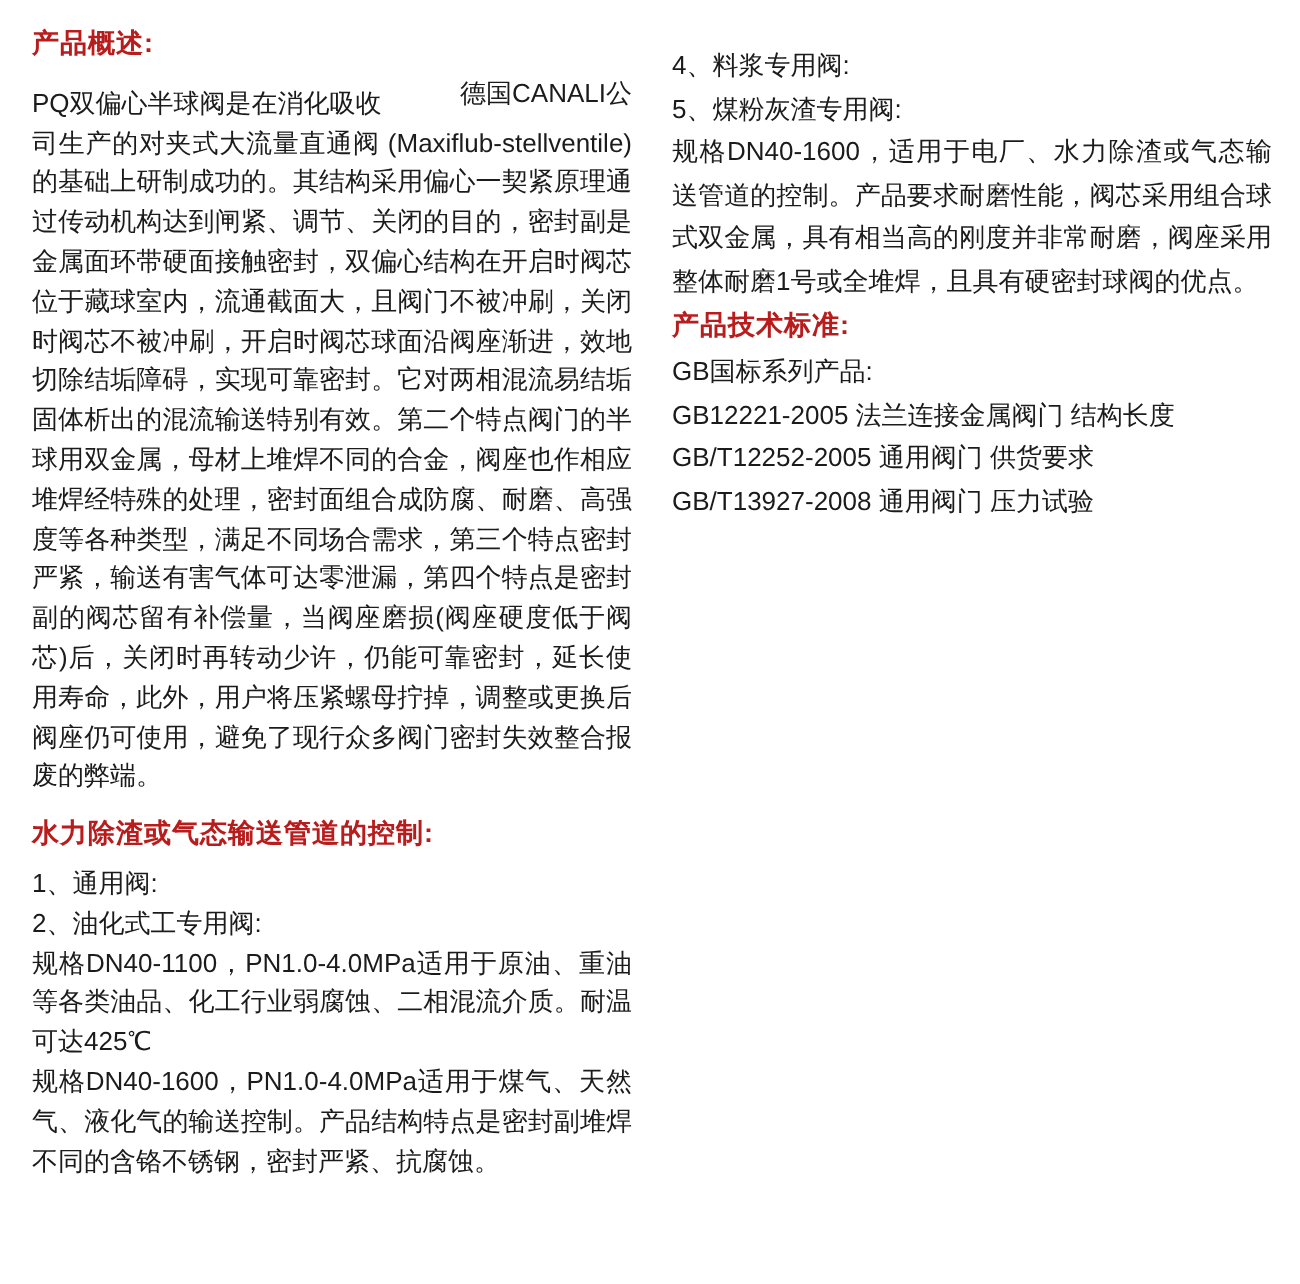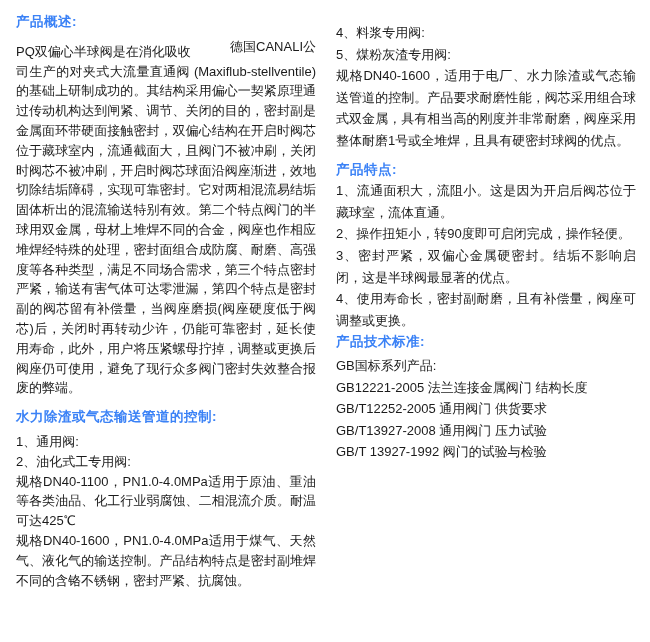--- a/index.html
+++ b/index.html
@@ -19,21 +19,21 @@
     gap: 20px;
   }
   .col {
     width: 300px;
     flex: 0 0 300px;
   }
   .col-left  { font-size: 13px; line-height: 19.8px; }
   .col-right { font-size: 13px; line-height: 21.6px; padding-top: 10px; }
   .heading {
     font-weight: bold;
-    color: #3b82f6;
+    color: #b91c1c;
     font-size: 13.5px;
     letter-spacing: 0.5px;
   }
   .h-top { margin-bottom: 10px; }
   .h-mid { margin-top: 9px; margin-bottom: 5px; }
   .para1-first-line {
     display: flex;
     justify-content: space-between;
     align-items: flex-end;
   }
@@ -76,32 +76,24 @@
 
     <div class="col col-right">
       <div>
         <div class="item-title">4、料浆专用阀:</div>
       </div>
       <div>
         <div class="item-title">5、煤粉灰渣专用阀:</div>
         <div class="just">规格DN40-1600，适用于电厂、水力除渣或气态输送管道的控制。产品要求耐磨性能，阀芯采用组合球式双金属，具有相当高的刚度并非常耐磨，阀座采用整体耐磨1号或全堆焊，且具有硬密封球阀的优点。</div>
       </div>
 
-      <div class="features-block">
-        <div class="heading">产品特点:</div>
-        <div class="just">1、流通面积大，流阻小。这是因为开启后阀芯位于藏球室，流体直通。</div>
-        <div class="just">2、操作扭矩小，转90度即可启闭完成，操作轻便。</div>
-        <div class="just">3、密封严紧，双偏心金属硬密封。结垢不影响启闭，这是半球阀最显著的优点。</div>
-        <div class="just">4、使用寿命长，密封副耐磨，且有补偿量，阀座可调整或更换。</div>
-      </div>
 
       <div class="standards-block">
         <div class="heading standards-heading">产品技术标准:</div>
         <div class="std-line">GB国标系列产品:</div>
         <div class="std-line">GB12221-2005 法兰连接金属阀门 结构长度</div>
         <div class="std-line">GB/T12252-2005 通用阀门 供货要求</div>
         <div class="std-line">GB/T13927-2008 通用阀门 压力试验</div>
-        <div class="std-line">GB/T 13927-1992 阀门的试验与检验</div>
       </div>
     </div>
 
   </div>
 </div>
 
 </body></html>

